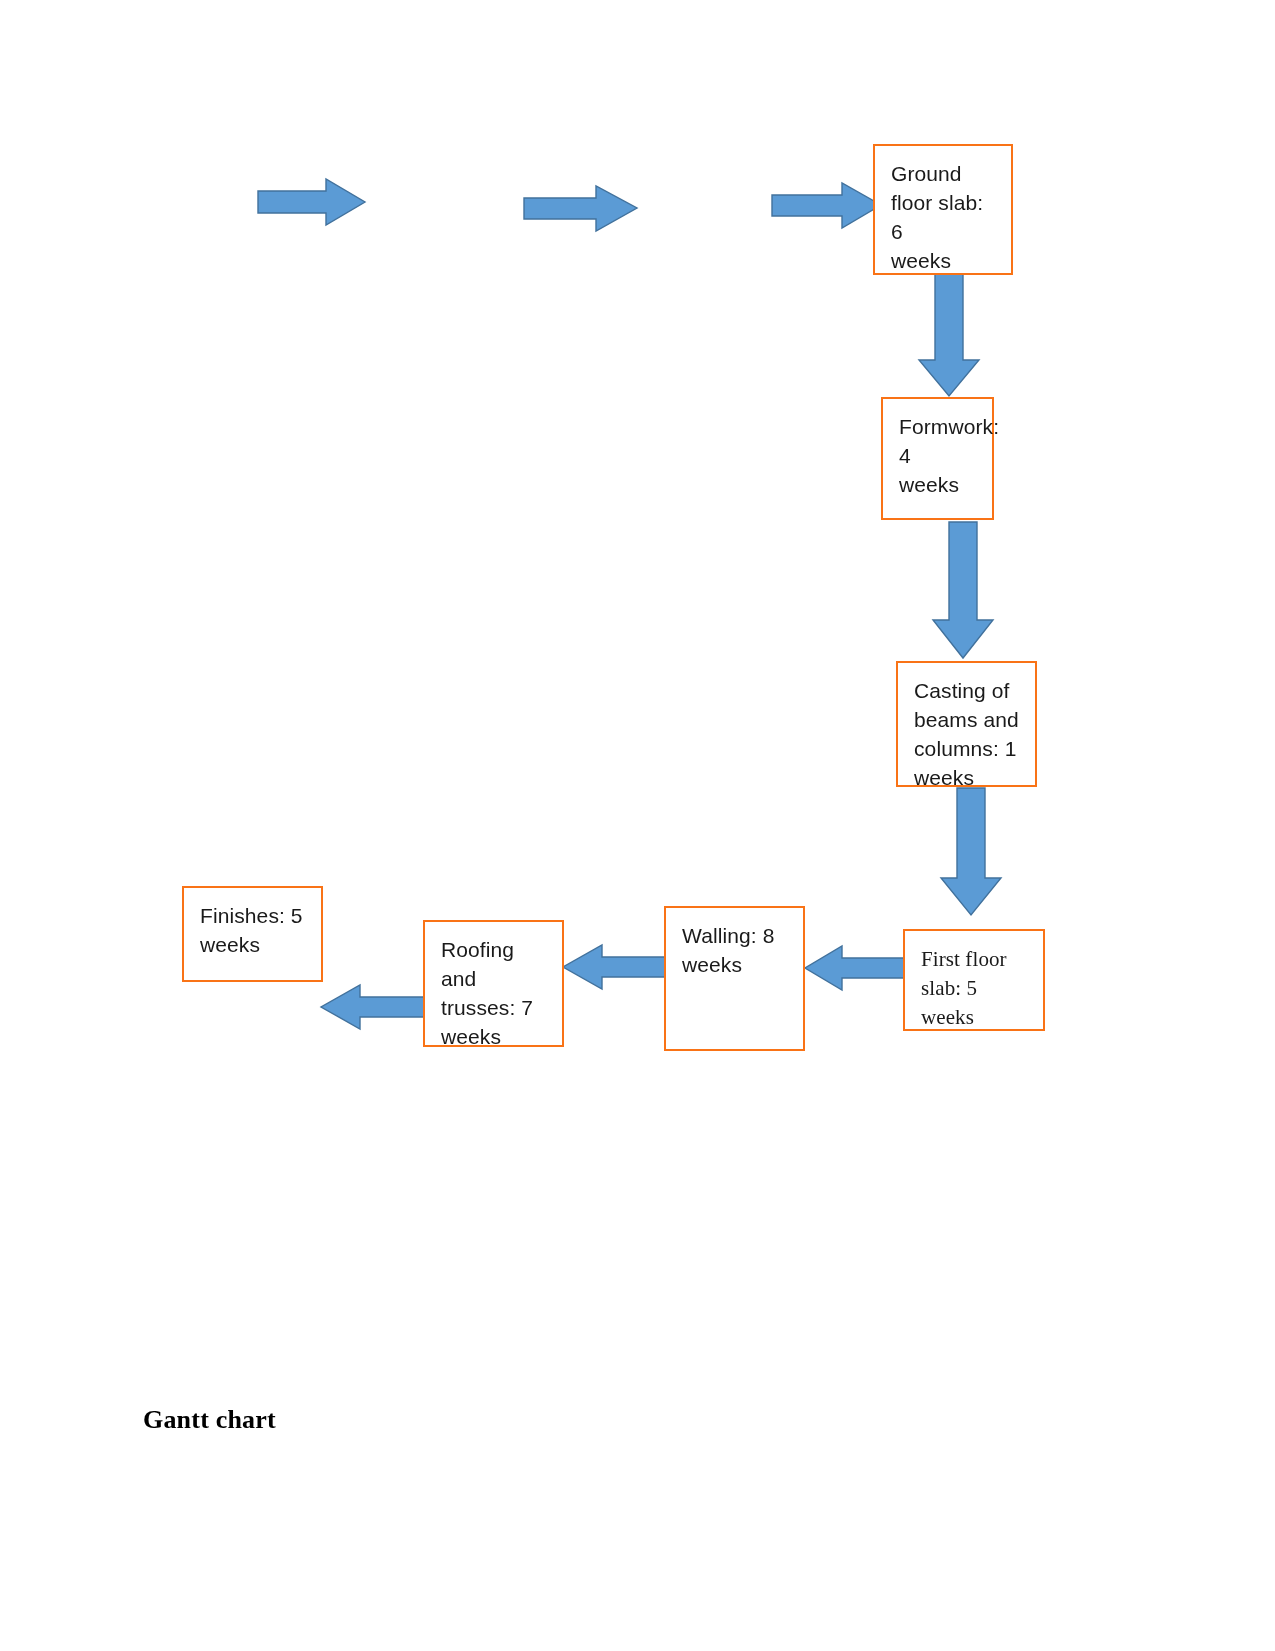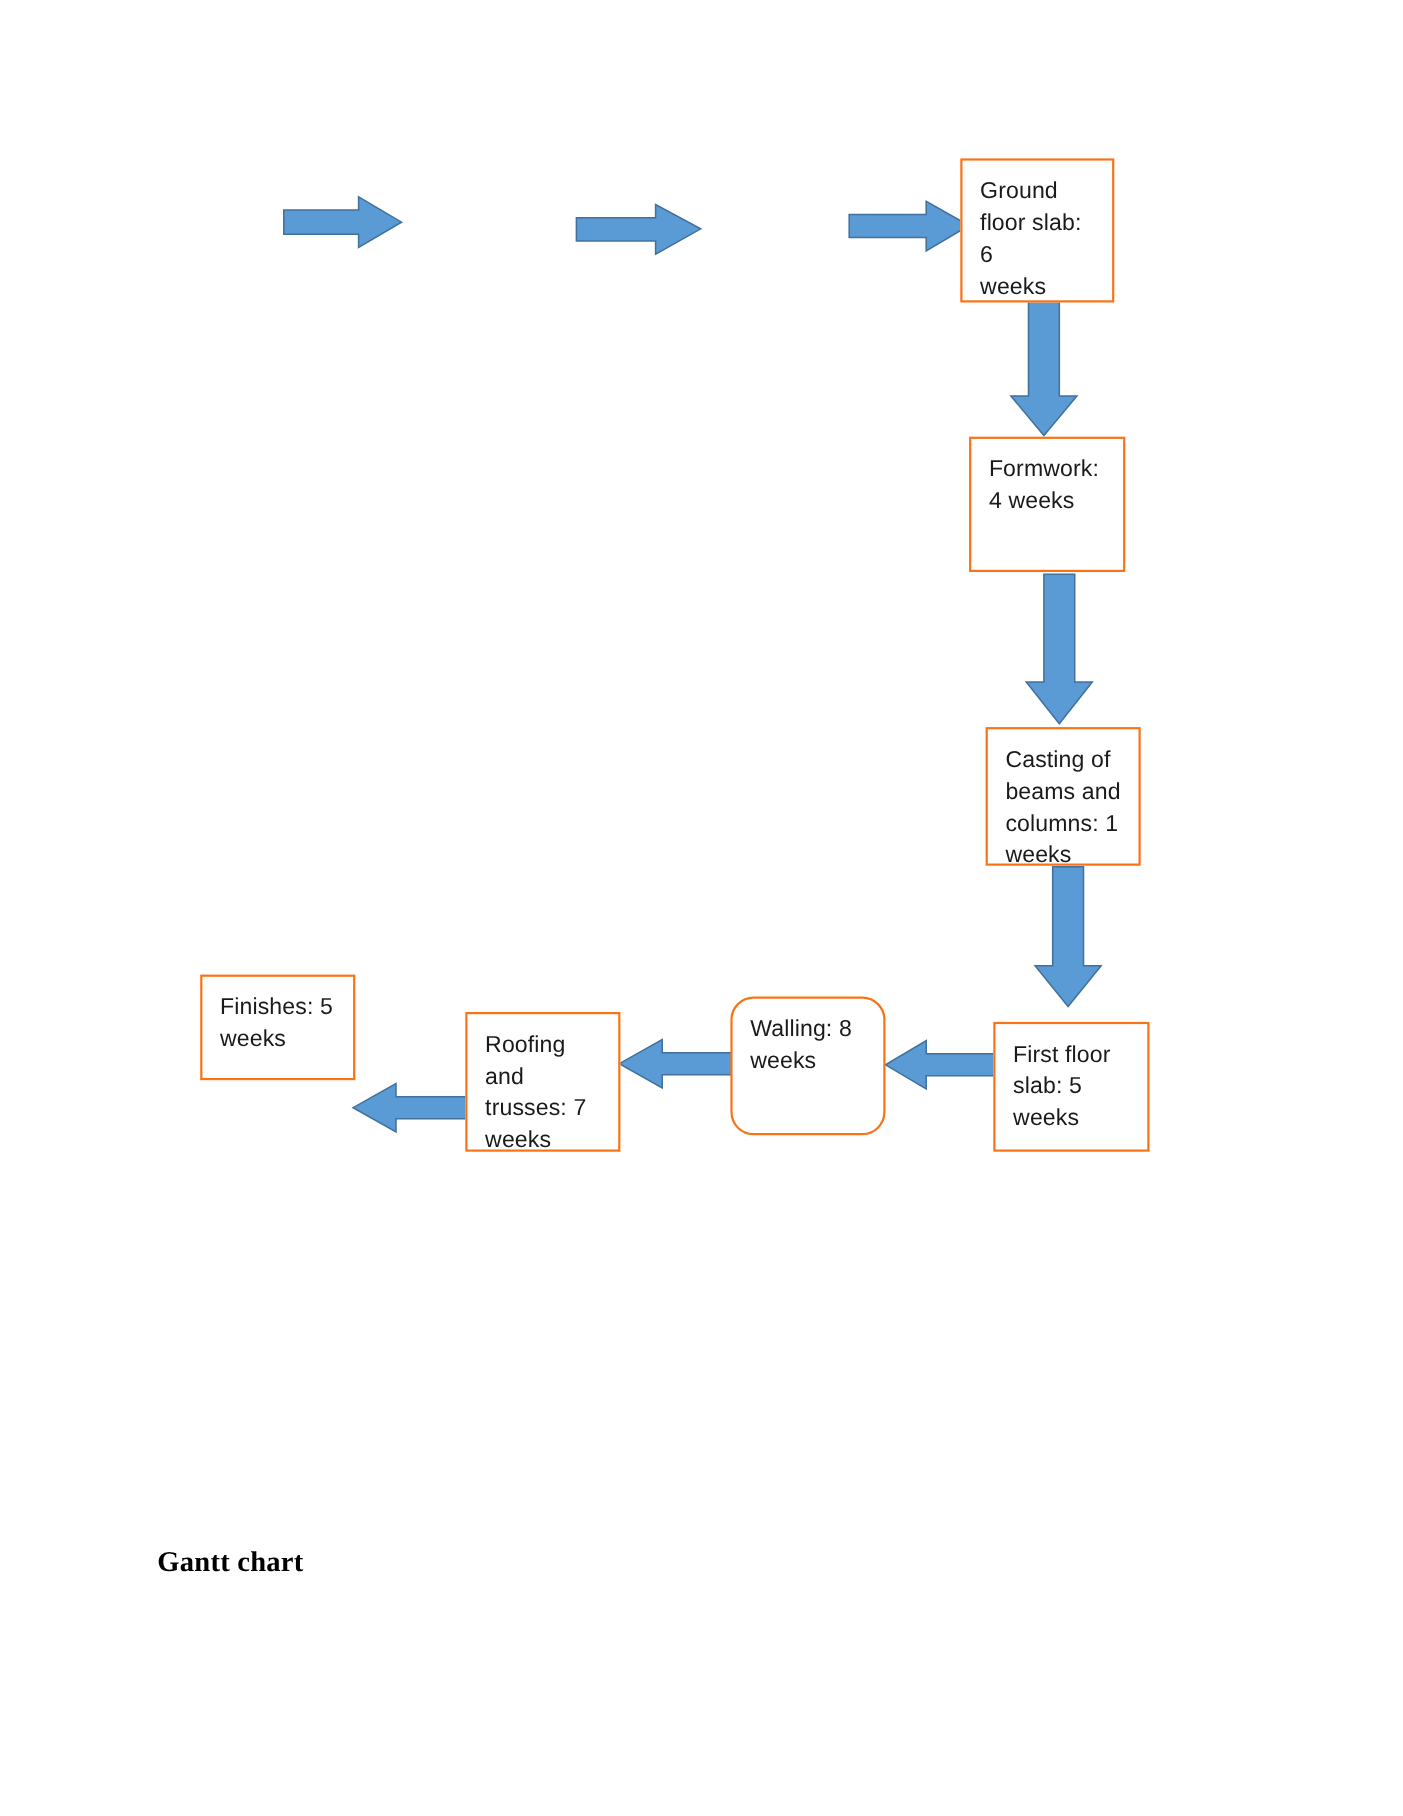--- a/index.html
+++ b/index.html
@@ -89,21 +89,21 @@
     <span>floor slab: 6</span>
     <span>weeks</span>
   </div>
 
   <div class="arrow" style="left:918px; top:272px; width:62px; height:125px;">
     <svg viewBox="0 0 62 125" preserveAspectRatio="none">
       <polygon class="arrow-body" points="17,0 45,0 45,88 61,88 31,124 1,88 17,88"></polygon>
     </svg>
   </div>
 
-  <div class="node" style="left:881px; top:397px; width:142px; height:123px;">
+  <div class="node" style="left:881px; top:397px; width:113px; height:123px;">
     <span>Formwork:</span>
     <span>4 weeks</span>
   </div>
 
   <div class="arrow" style="left:932px; top:522px; width:62px; height:137px;">
     <svg viewBox="0 0 62 137" preserveAspectRatio="none">
       <polygon class="arrow-body" points="17,0 45,0 45,98 61,98 31,136 1,98 17,98"></polygon>
     </svg>
   </div>
 
@@ -113,33 +113,33 @@
     <span>columns: 1</span>
     <span>weeks</span>
   </div>
 
   <div class="arrow" style="left:940px; top:788px; width:62px; height:128px;">
     <svg viewBox="0 0 62 128" preserveAspectRatio="none">
       <polygon class="arrow-body" points="17,0 45,0 45,90 61,90 31,127 1,90 17,90"></polygon>
     </svg>
   </div>
 
-  <div class="node" style="left:903px; top:929px; width:142px; height:118px;">
+  <div class="node" style="left:903px; top:929px; width:142px; height:102px;font-family:Liberation Serif, serif;">
     <span>First floor</span>
     <span>slab: 5</span>
     <span>weeks</span>
   </div>
 
   <div class="arrow" style="left:804px; top:946px; width:106px; height:45px;">
     <svg viewBox="0 0 106 45" preserveAspectRatio="none">
       <polygon class="arrow-body" points="105,12 38,12 38,0 1,22 38,44 38,32 105,32"></polygon>
     </svg>
   </div>
 
-  <div class="node" style="left:664px; top:906px; width:141px; height:126px;border-radius:21px;">
+  <div class="node" style="left:664px; top:906px; width:141px; height:145px;">
     <span>Walling: 8</span>
     <span>weeks</span>
   </div>
 
   <div class="arrow" style="left:562px; top:945px; width:110px; height:45px;">
     <svg viewBox="0 0 110 45" preserveAspectRatio="none">
       <polygon class="arrow-body" points="109,12 40,12 40,0 1,22 40,44 40,32 109,32"></polygon>
     </svg>
   </div>
 

